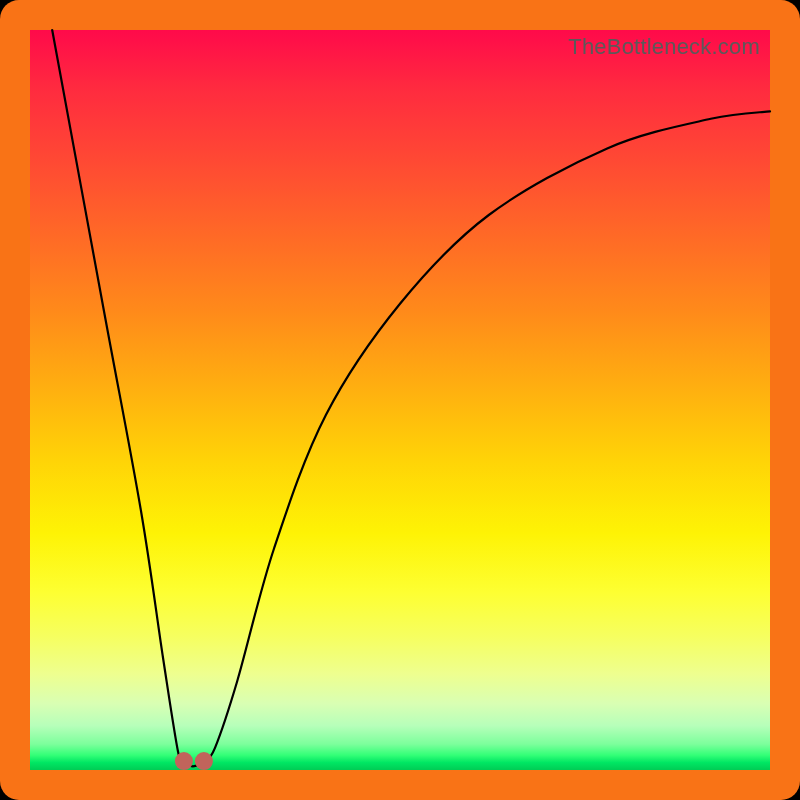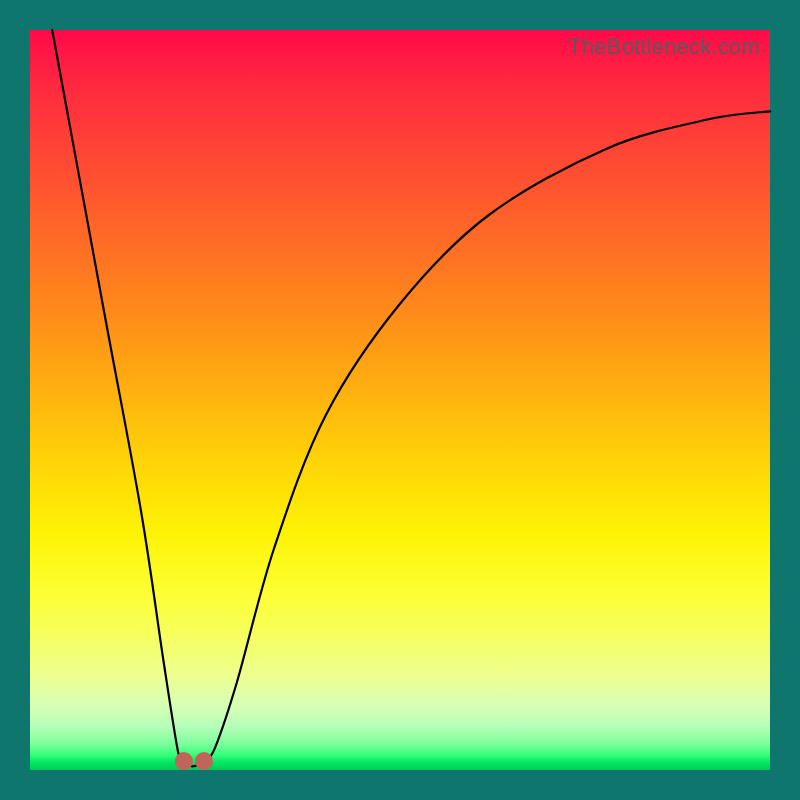--- a/index.html
+++ b/index.html
@@ -1,21 +1,22 @@
 <!DOCTYPE html>
 <html><head>
 <meta charset="utf-8">
 <style>
   * { margin: 0; padding: 0; box-sizing: border-box; }
   html, body { width: 800px; height: 800px; overflow: hidden; background: #000; }
   .frame {
     position: absolute;
     left: 0; top: 0;
     width: 800px; height: 800px;
-    background: #0f766e;
+    background: #f97316;
+    border-radius: 19px;
   }
   .plot {
     position: absolute;
     left: 30px;
     top: 30px;
     width: 740px;
     height: 740px;
     
     background: linear-gradient(to bottom,
       #ff0a4a 0%,

